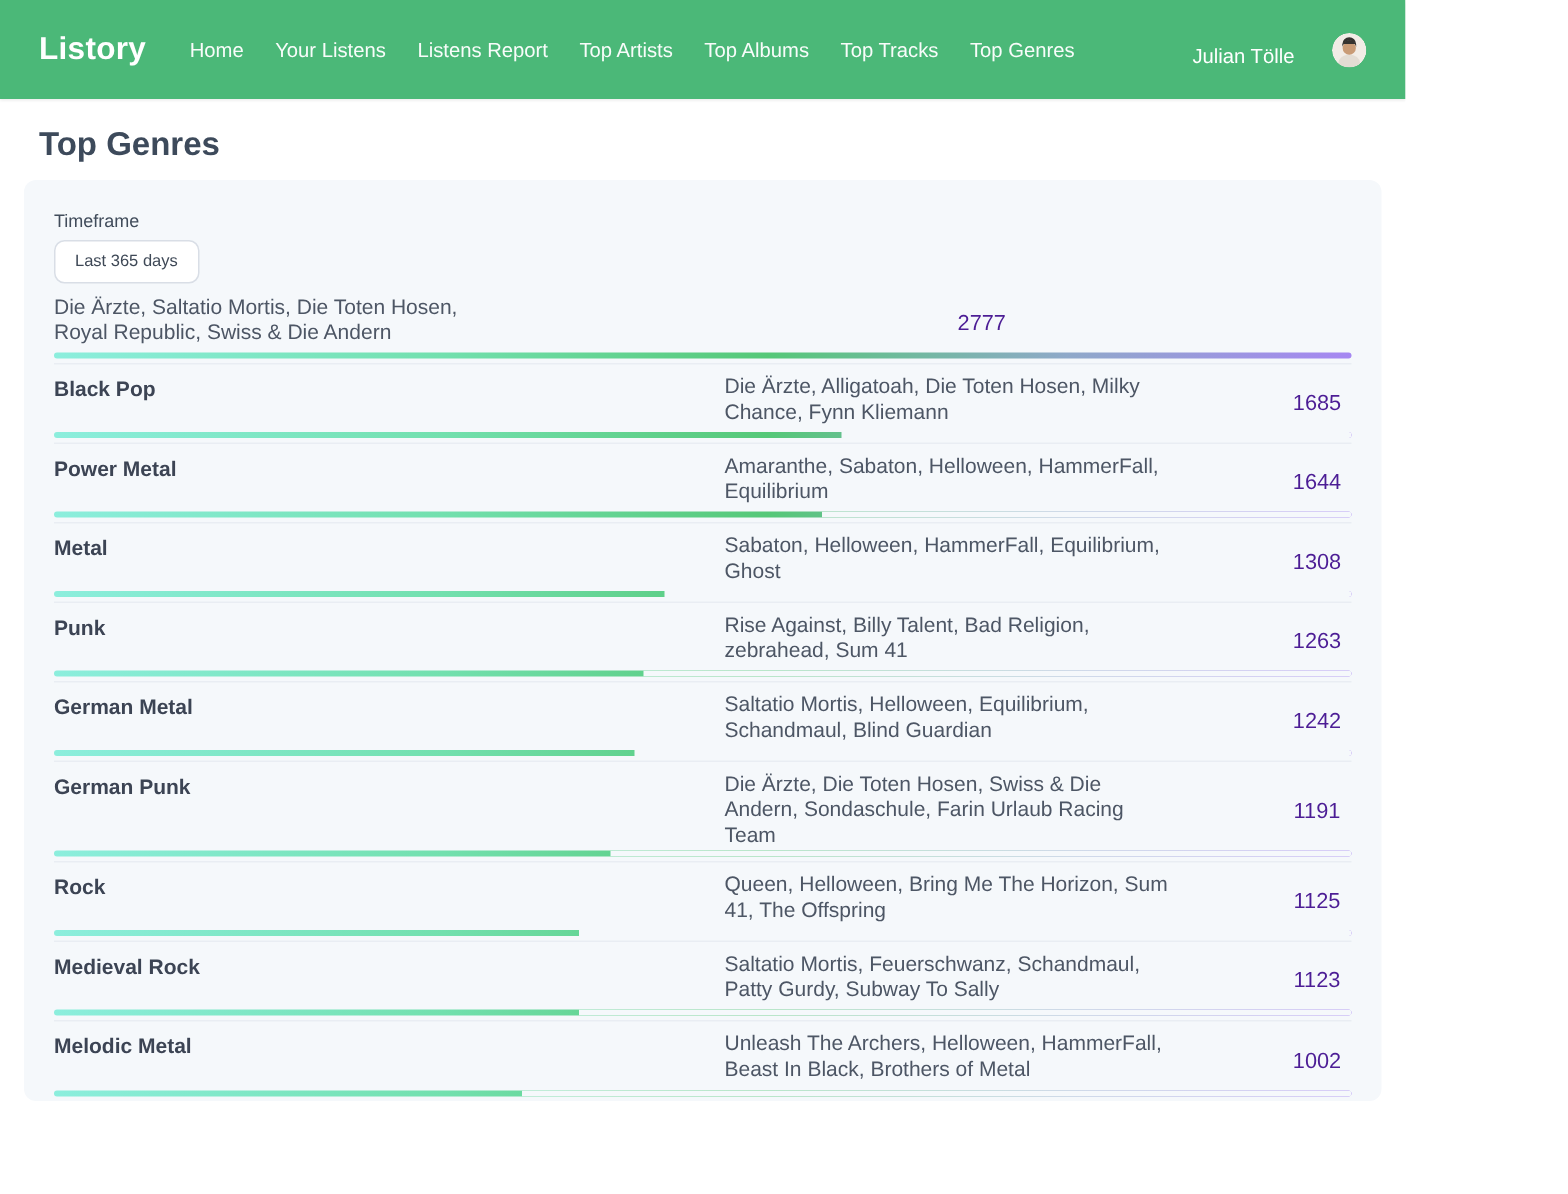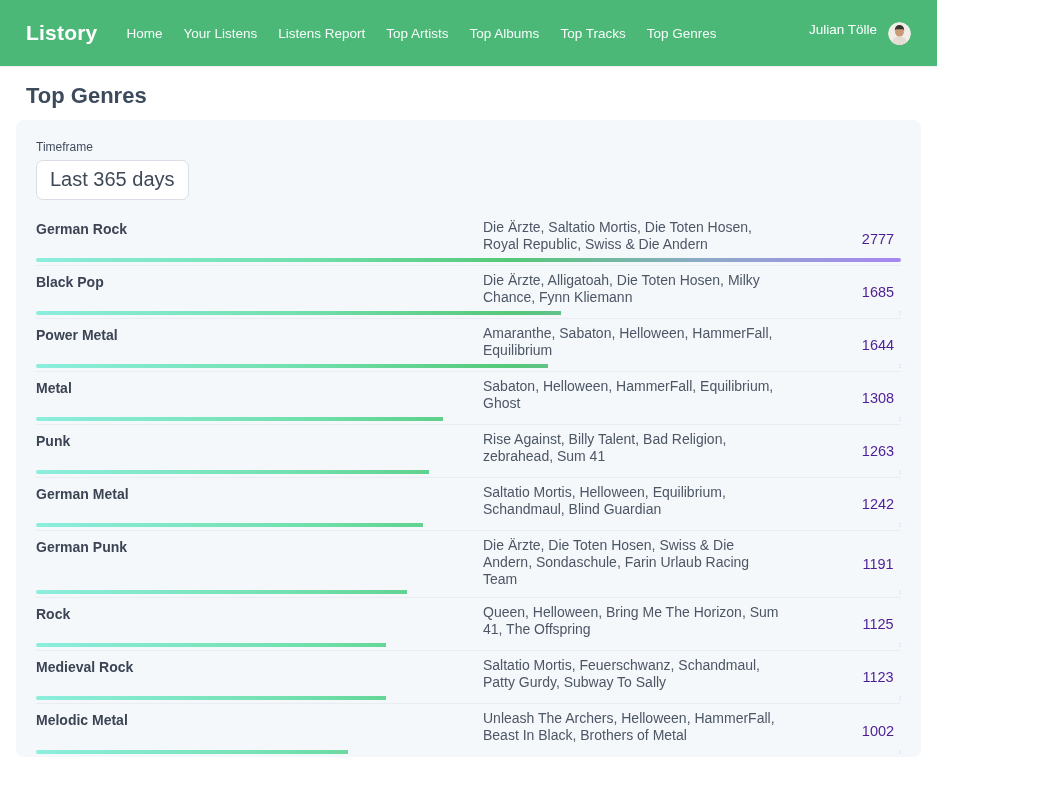--- a/index.html
+++ b/index.html
@@ -30,21 +30,21 @@
     cursor: pointer;
   }
   .main-nav { display: flex; align-items: center; margin-left: 29px; gap: 21px; }
   .nav-item {
     color: rgba(255,255,255,.96);
     font-size: 13.5px;
     text-decoration: none;
     cursor: pointer;
     white-space: nowrap;
   }
-  .user-area { margin-left: auto; display: flex; align-items: flex-start; gap: 11px; }
+  .user-area { margin-left: auto; display: flex; align-items: flex-end; gap: 25px; }
   .user-name { color: #ffffff; font-size: 13.5px; cursor: pointer; }
   .avatar { width: 23px; height: 23px; border-radius: 50%; overflow: hidden; display: block; cursor: pointer; }
 
   
   .content { padding: 0 16px; }
   .page-title {
     font-size: 22px;
     font-weight: 600;
     color: #3d4a5b;
     margin: 17px 0 11px 10px;
@@ -62,24 +62,24 @@
     color: #414c5b;
     margin-bottom: 6px;
   }
   .tf-btn {
     display: inline-block;
     background: #ffffff;
     border: 1px solid #d9dee6;
     border-radius: 7px;
     padding: 7px 13px 8px 13px;
     font-family: "Liberation Sans", sans-serif;
-    font-size: 20px;
+    font-size: 11px;
     color: #3e4856;
     cursor: pointer;
-    margin-bottom: 13px;
+    margin-bottom: 1px;
   }
 
   
   .genre-table { width: 100%; }
   .row {
     position: relative;
     display: flex;
     min-height: 53px;
     border-bottom: 1px solid #e9edf3;
   }
@@ -164,21 +164,20 @@
     <h1 class="page-title">Top Genres</h1>
 
     <section class="card" style="background: rgb(245, 248, 251);">
       <div class="tf">
         <span class="tf-label">Timeframe</span>
         <button class="tf-btn">Last 365 days</button>
       </div>
 
       <div class="genre-table" id="genre-table">
   <div class="row">
-    <div class="cell-genre">German Rock</div>
     <div class="cell-artists">Die Ärzte, Saltatio Mortis, Die Toten Hosen, Royal Republic, Swiss &amp; Die Andern</div>
     <div class="cell-count">2777</div>
     <div class="bar-track" style="background: linear-gradient(90deg, rgb(140, 238, 221) 0%, rgb(114, 224, 174) 30%, rgb(85, 200, 120) 55%, rgb(143, 169, 201) 78%, rgb(166, 135, 242) 100%);">
       <div class="bar-mask" style="width: 0%; background: rgb(245, 248, 251);"></div>
     </div>
   </div>
 
   <div class="row">
     <div class="cell-genre">Black Pop</div>
     <div class="cell-artists">Die Ärzte, Alligatoah, Die Toten Hosen, Milky Chance, Fynn Kliemann</div>

